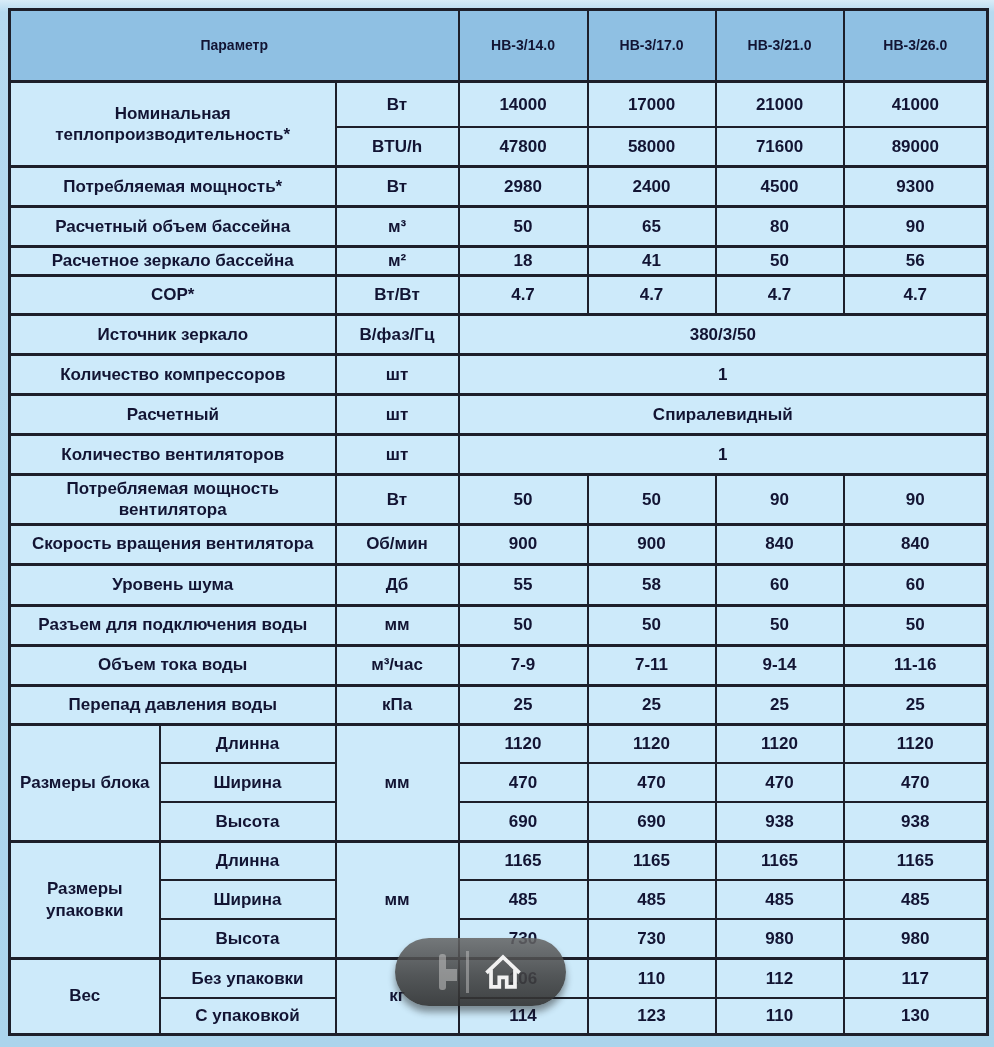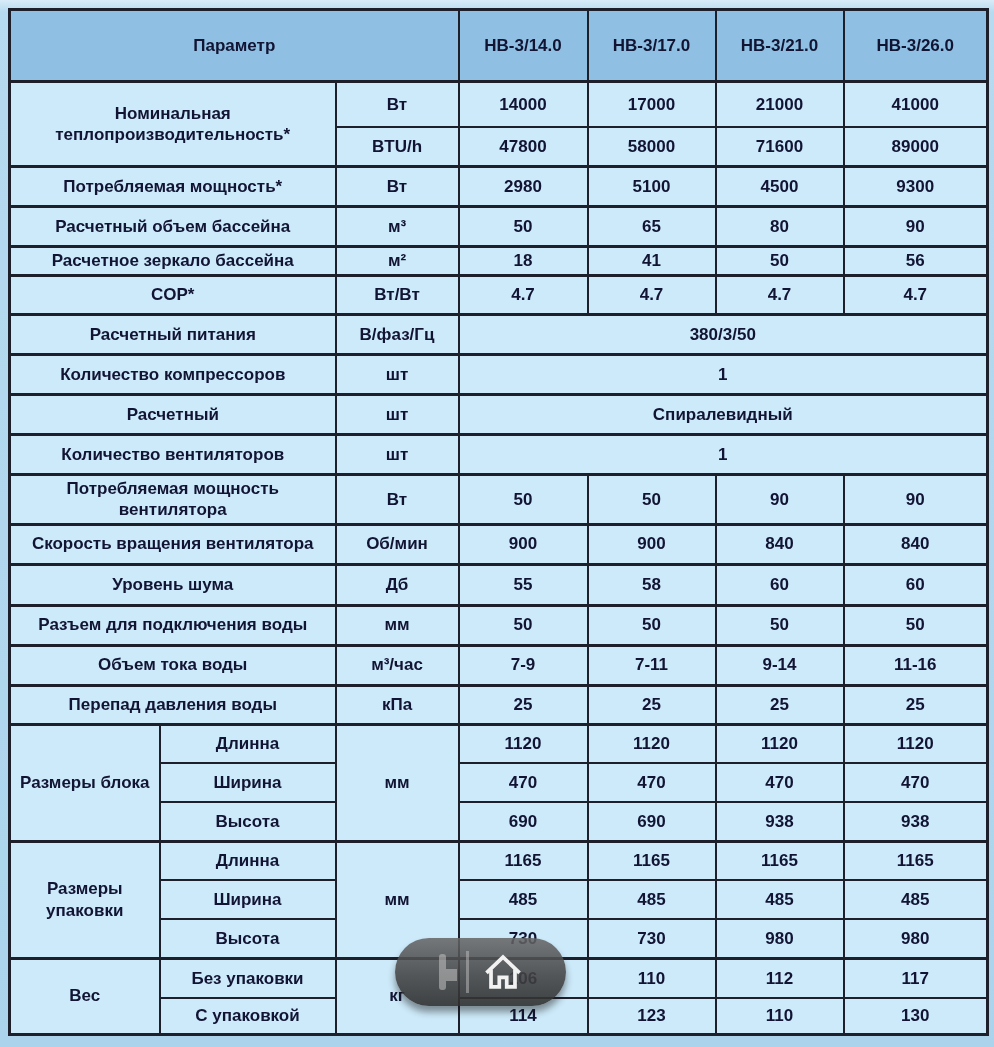--- a/index.html
+++ b/index.html
@@ -23,21 +23,21 @@
     color:#121433;
     font-weight:bold;
     font-size:17px;
     text-align:center;
     vertical-align:middle;
     padding:2px 4px;
     line-height:1.25;
   }
   table.spec th{
     background:#8fc0e3;
-    font-size:17px;
+    font-size:14px;
   }
   td.lbl{
     text-align:left;
     padding-left:10px;
   }
   
   tr.sect > td{border-top-width:3px;}
 
   
   .overlay-pill{
@@ -115,21 +115,21 @@
     <td>47800</td>
     <td>58000</td>
     <td>71600</td>
     <td>89000</td>
   </tr>
 
   <tr class="sect" style="height:40px">
     <td colspan="2" class="lbl">Потребляемая мощность*</td>
     <td>Вт</td>
     <td>2980</td>
-    <td>5100</td>
+    <td>2400</td>
     <td>4500</td>
     <td>9300</td>
   </tr>
 
   <tr class="sect" style="height:40px">
     <td colspan="2" class="lbl">Расчетный объем бассейна</td>
     <td>м³</td>
     <td>50</td>
     <td>65</td>
     <td>80</td>
@@ -148,21 +148,21 @@
   <tr class="sect" style="height:39px">
     <td colspan="2" class="lbl">COP*</td>
     <td>Вт/Вт</td>
     <td>4.7</td>
     <td>4.7</td>
     <td>4.7</td>
     <td>4.7</td>
   </tr>
 
   <tr class="sect" style="height:40px">
-    <td colspan="2" class="lbl">Расчетный питания</td>
+    <td colspan="2" class="lbl">Источник зеркало</td>
     <td>В/фаз/Гц</td>
     <td colspan="4">380/3/50</td>
   </tr>
 
   <tr class="sect" style="height:40px">
     <td colspan="2" class="lbl">Количество компрессоров</td>
     <td>шт</td>
     <td colspan="4">1</td>
   </tr>
 

